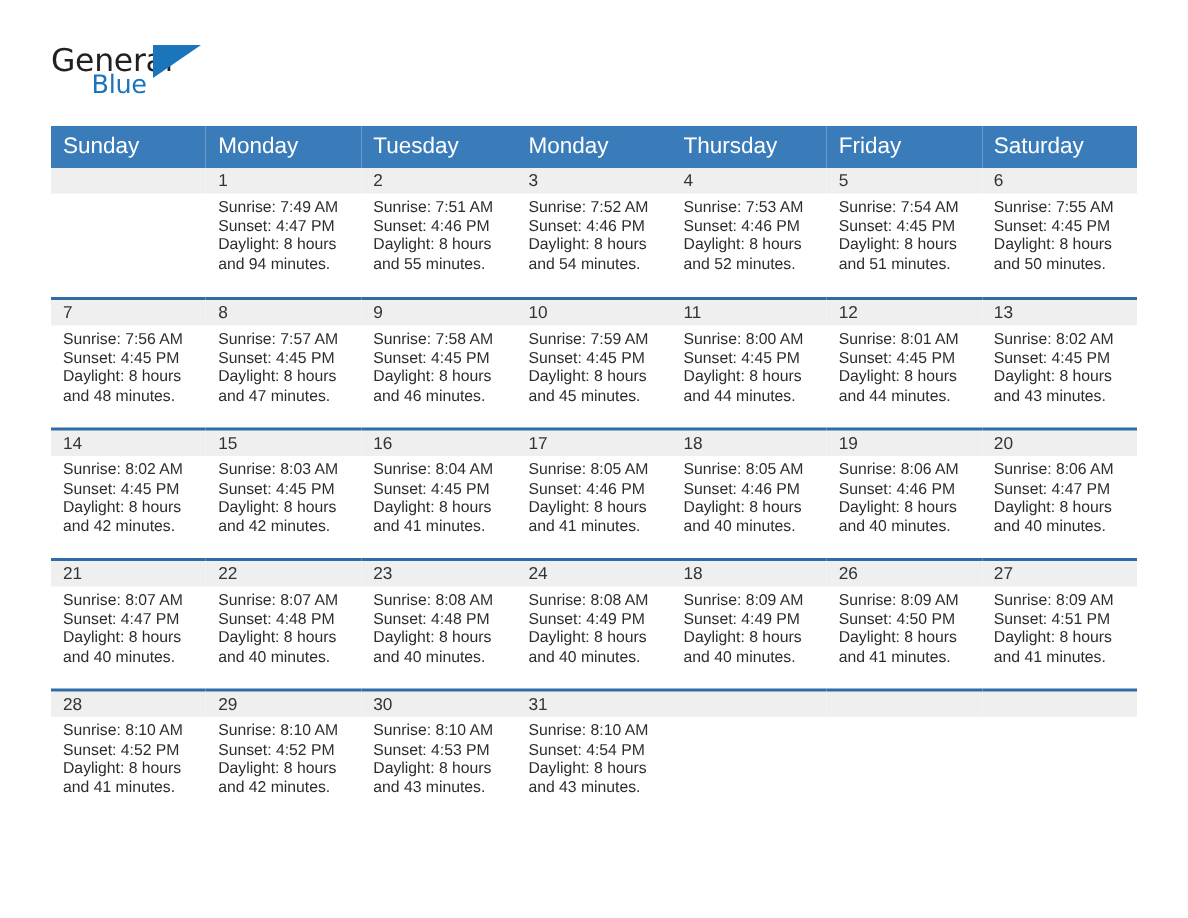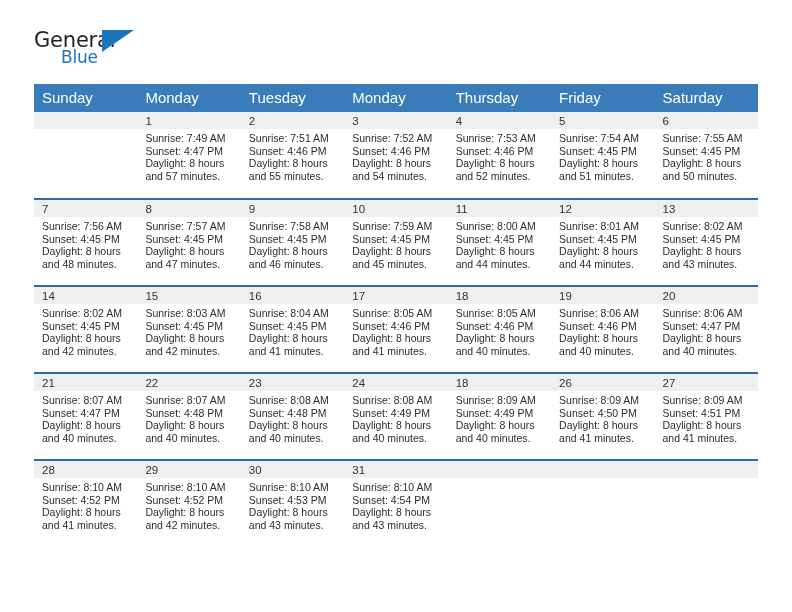--- a/index.html
+++ b/index.html
@@ -178,21 +178,21 @@
                 <div></div>
                 <div></div>
               </div>
             </td>
             <td>
               <div class="daynum">1</div>
               <div class="cell-body">
                 <div>Sunrise: 7:49 AM</div>
                 <div>Sunset: 4:47 PM</div>
                 <div>Daylight: 8 hours</div>
-                <div>and 57 minutes.</div>
+                <div>and 94 minutes.</div>
               </div>
             </td>
             <td>
               <div class="daynum">2</div>
               <div class="cell-body">
                 <div>Sunrise: 7:51 AM</div>
                 <div>Sunset: 4:46 PM</div>
                 <div>Daylight: 8 hours</div>
                 <div>and 55 minutes.</div>
               </div>

